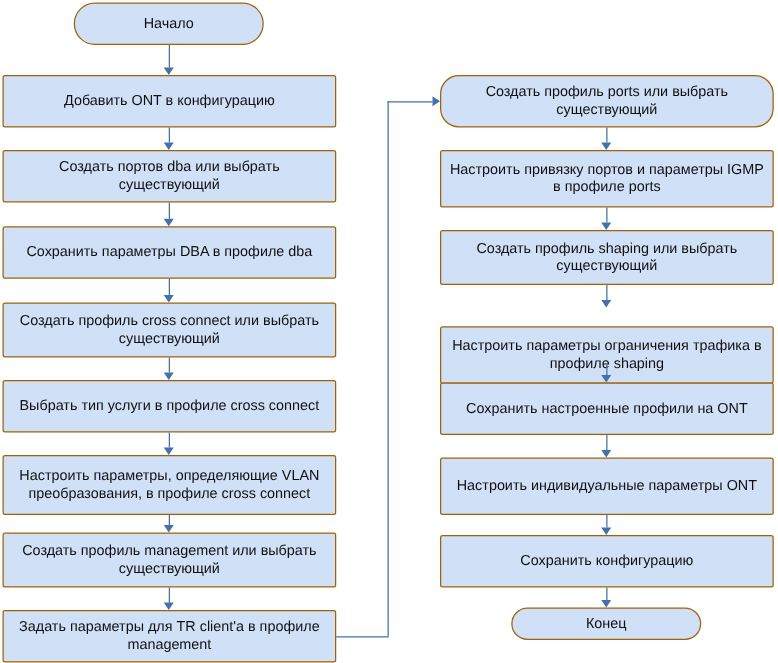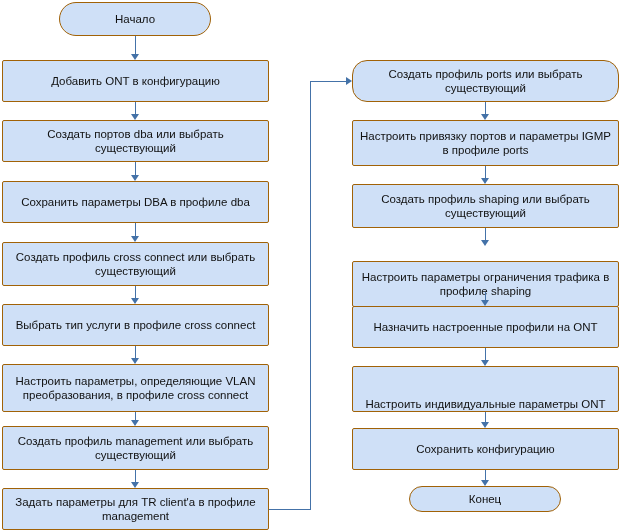--- a/index.html
+++ b/index.html
@@ -115,24 +115,24 @@
 
   <div class="node process" style="left:352px; top:184px; width:267px; height:44px;align-items:center;">
     <span>Создать профиль shaping или выбрать существующий</span>
   </div>
 
   <div class="node process" style="left:352px; top:246px; width:267px; height:46px;margin-top:15px;">
     <span>Настроить параметры ограничения трафика в профиле shaping</span>
   </div>
 
   <div class="node process" style="left:352px; top:306px; width:267px; height:42px;">
-    <span>Назначить настроенные профили на ONT</span>
+    <span>Сохранить настроенные профили на ONT</span>
   </div>
 
-  <div class="node process" style="left:352px; top:366px; width:267px; height:46px;align-items:flex-end;">
+  <div class="node process" style="left:352px; top:366px; width:267px; height:46px;">
     <span>Настроить индивидуальные параметры ONT</span>
   </div>
 
   <div class="node process" style="left:352px; top:428px; width:267px; height:42px;text-align:right;">
     <span>Сохранить конфигурацию</span>
   </div>
 
   <div class="node terminal" style="left:409px; top:486px; width:152px; height:26px;">
     <span>Конец</span>
   </div>

